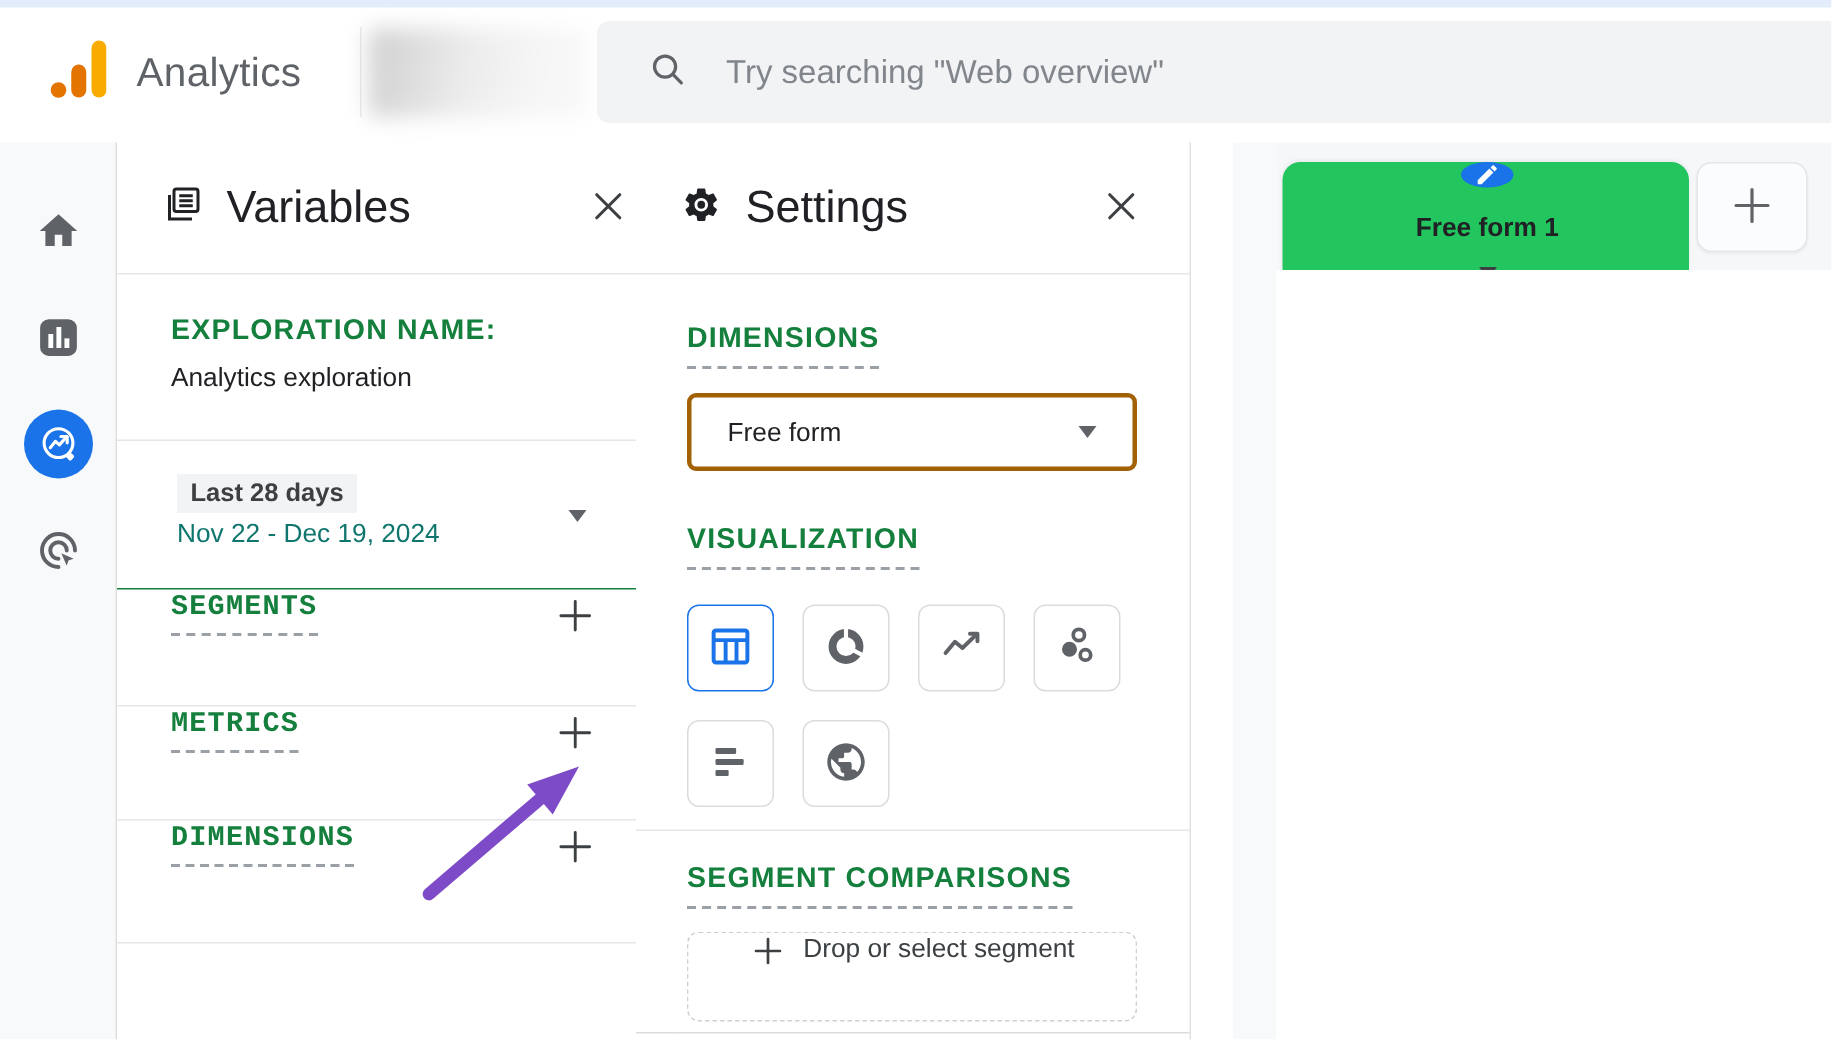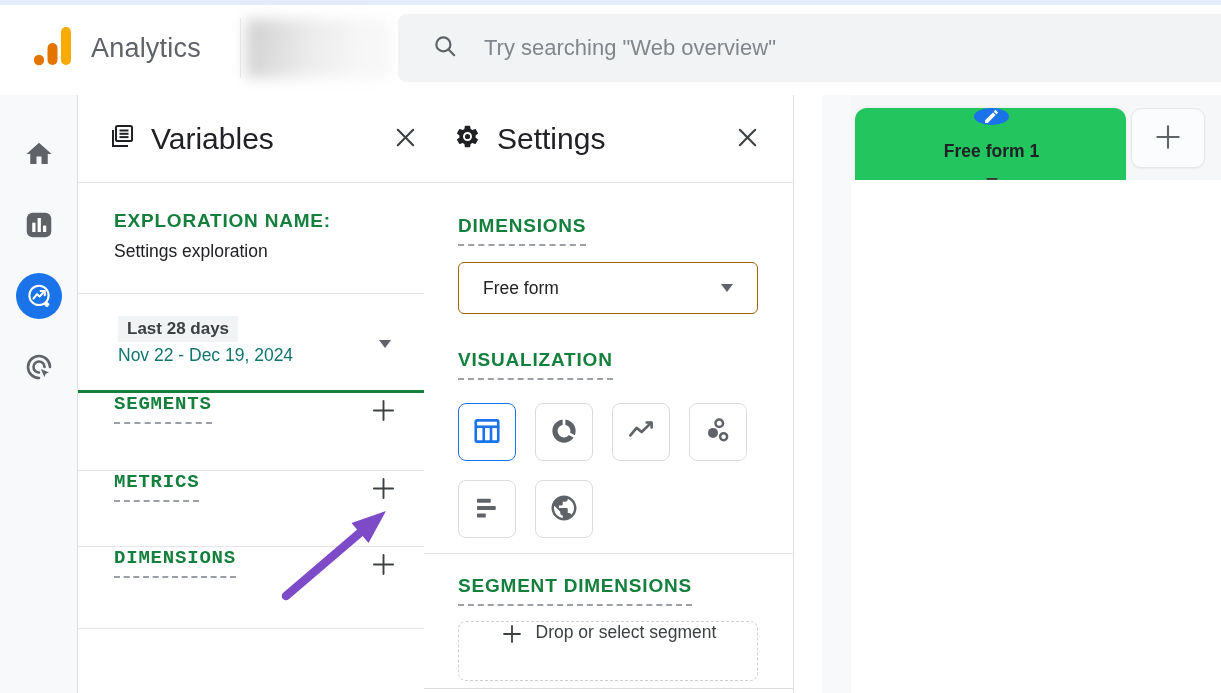--- a/index.html
+++ b/index.html
@@ -34,33 +34,33 @@
   .panel-title { font-size:30px; color:#202124; flex:1; }
   .icon-btn { background:none; border:none; cursor:pointer; display:flex; align-items:center; justify-content:center; padding:4px; }
 
   .section-label { display:inline-block; font-size:19px; font-weight:bold; color:#15803d; letter-spacing:.8px;
                    padding-bottom:7px; border-bottom:2px dashed #9aa0a6; }
   .plain-label { border-bottom:none; padding-bottom:0; }
 
   .vp-name { height:111px; padding:27px 36px 0; border-bottom:1px solid #e4e6e8; }
   .vp-name-value { font-size:17.5px; color:#202124; margin-top:9px; }
 
-  .vp-date { height:99px; padding:22px 30px 0 40px; border-bottom:3px solid #15803d; position:relative; cursor:pointer; }
+  .vp-date { height:99px; padding:22px 30px 0 40px; border-bottom:1px solid #15803d; position:relative; cursor:pointer; }
   .date-chip { display:inline-block; background:#f1f3f4; color:#3c4043; font-weight:bold; font-size:17px; padding:3px 9px; }
   .date-range { font-size:17.5px; color:#0f766e; margin-top:3px; }
   .vp-date .caret { position:absolute; right:60px; top:46px; }
 
   .vp-row { height:78px; display:flex; align-items:flex-start; justify-content:space-between;
             padding:0 50px 0 36px; border-bottom:1px solid #e4e6e8;font-family:Liberation Mono, monospace; }
 
   .caret { width:0; height:0; border-left:6.5px solid transparent; border-right:6.5px solid transparent; border-top:8px solid #5f6368; }
 
   
   .sp-technique { padding:32px 34px 0; }
-  .dropdown { margin-top:16px; width:300px; height:52px; border:1px solid #a16207; border-radius:6px;
+  .dropdown { margin-top:16px; width:300px; height:52px; border:3px solid #a16207; border-radius:6px;
               display:flex; align-items:center; padding:0 24px; cursor:pointer; background:#fff; }
   .dropdown-value { flex:1; font-size:17.5px; color:#202124; }
   .sp-viz { padding:35px 34px 0; }
   .viz-grid { margin-top:23px; display:grid; grid-template-columns:repeat(4,58px); gap:19px; }
   .viz-btn { width:58px; height:58px; border:1px solid #dadce0; border-radius:8px; background:#fff;
              display:flex; align-items:center; justify-content:center; cursor:pointer; }
   .viz-btn.selected { border:1.5px solid #1a73e8; }
   .sp-divider { position:absolute; left:0; top:458px; width:100%; height:1px; background:#e4e6e8; }
   .sp-bottom-divider { position:absolute; left:0; top:593px; width:100%; height:1px; background:#dadce0; }
   .sp-segcomp { position:absolute; left:34px; top:480px; }
@@ -170,21 +170,21 @@
           <svg width="23" height="23" viewBox="0 0 24 24" stroke="#3c4043" stroke-width="2.2" stroke-linecap="round">
             <line x1="4" y1="4" x2="20" y2="20"></line>
               <line x1="20" y1="4" x2="4" y2="20"></line>
           </svg>
         </span>
       </button>
     </div>
 
     <div class="vp-name">
       <span class="section-label plain-label">EXPLORATION NAME:</span>
-      <div class="vp-name-value">Settings exploration</div>
+      <div class="vp-name-value">Analytics exploration</div>
     </div>
 
     <div class="vp-date">
       <span class="date-chip">Last 28 days</span>
       <div class="date-range">Nov 22 - Dec 19, 2024</div>
       <span class="caret"></span>
     </div>
 
     <div class="vp-row">
       <span class="section-label">SEGMENTS</span>
@@ -304,21 +304,21 @@
               <path d="M12 2C6.48 2 2 6.48 2 12s4.48 10 10 10 10-4.48 10-10S17.52 2 12 2zm-1 17.93c-3.95-.49-7-3.85-7-7.93 0-.62.08-1.21.21-1.79L9 15v1c0 1.1.9 2 2 2v1.93zm6.9-2.54c-.26-.81-1-1.39-1.9-1.39h-1v-3c0-.55-.45-1-1-1H8v-2h2c.55 0 1-.45 1-1V7h2c1.1 0 2-.9 2-2v-.41c2.93 1.19 5 4.06 5 7.41 0 2.08-.8 3.97-2.1 5.39z"></path>
             </svg>
           </span>
         </button>
       </div>
     </div>
 
     <div class="sp-divider"></div>
 
     <div class="sp-segcomp">
-      <span class="section-label">SEGMENT DIMENSIONS</span>
+      <span class="section-label">SEGMENT COMPARISONS</span>
       <div class="drop-target">
         <span>
           <svg width="24" height="24" viewBox="0 0 24 24" stroke="#3c4043" stroke-width="1.8" stroke-linecap="round">
             <line x1="12" y1="4" x2="12" y2="20"></line>
               <line x1="4" y1="12" x2="20" y2="12"></line>
           </svg>
         </span>
         <span class="drop-target-label">Drop or select segment</span>
       </div>
     </div>

